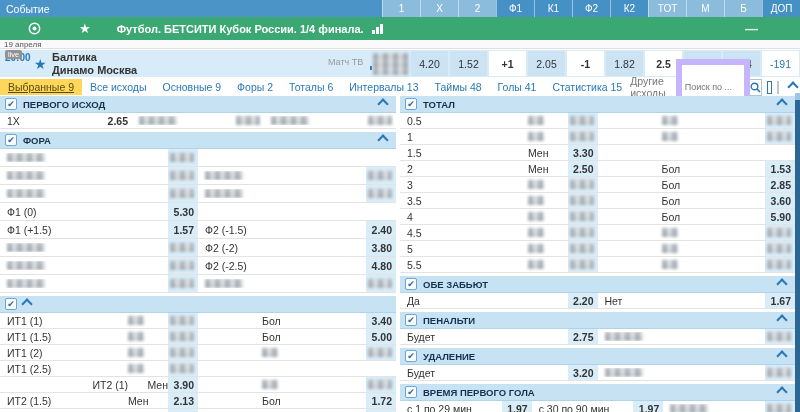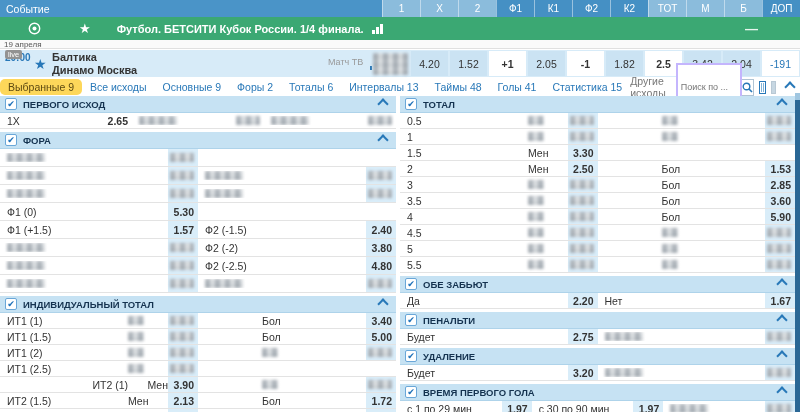--- a/index.html
+++ b/index.html
@@ -46,23 +46,23 @@
            justify-content:center;font-size:10.5px;color:#333;cursor:pointer;box-sizing:border-box;}
   .oddcell.hl{background:#cbe3f3;}
   .oddcell.plain{background:#fff;font-weight:bold;}
   .oddcell.link{background:#fff;color:#2878b8;}
   .oddcell.blurred{background:#d7ebf8;}
 
   
   .tabsrow{position:absolute;left:0;top:78px;width:800px;height:18px;background:#fff;
            display:flex;align-items:center;}
   .tab{padding:2px 8px;color:#2878b8;cursor:pointer;white-space:nowrap;}
-  .tab.active{background:#fdd75a;color:#5d4a12;border-radius:5px;}
+  .tab.active{background:#fdd75a;color:#5d4a12;border-radius:0;text-decoration:underline;}
   .other{margin-left:auto;color:#777;cursor:pointer;padding-right:10px;}
-  .search{width:56px;height:13px;border:2px solid #c4b5fd;font-size:9px;padding:16px 3px;color:#333;
+  .search{width:56px;height:13px;border:6px solid #c4b5fd;font-size:9px;padding:16px 3px;color:#333;
           font-family:"Liberation Sans",sans-serif;}
   .sbtn{width:17px;height:15px;border:1px solid #b0c4d4;border-left:none;background:#fff;display:flex;
         align-items:center;justify-content:center;cursor:pointer;}
   .viewico{width:13px;height:13px;box-sizing:border-box;margin-left:5px;cursor:pointer;}
   .viewico.two{border:1px solid #2878b8;background:#fff;display:flex;gap:1px;padding:1px;}
   .viewico.two i{flex:1;background:#7fb3d9;}
   .viewico.one{border:1px solid #b8c8d4;background:#c7d7e2;}
   .collapse-all{margin:0 6px 0 8px;cursor:pointer;width:11px;}
   .collapse-all .bar{height:2px;background:#2878b8;margin-bottom:2px;}
   .chev{display:inline-block;width:6px;height:6px;border-left:2px solid #2878b8;border-top:2px solid #2878b8;
@@ -358,21 +358,20 @@
               </div>
               <div class="val bg">
                 <div class="bl fill"></div>
               </div>
             </div>
           </div>
         </div>
         <div class="section">
           <div class="sechead">
             <div class="cbx">✔</div>
-            <div class="ttl">ИНДИВИДУАЛЬНЫЙ ТОТАЛ</div>
             <div class="chev"></div>
           </div>
           <div class="mrow" style="height: 15px;">
             <div class="half">
               <div class="lab fixed">ИТ1 (1)</div>
               <div class="sel">
                 <div class="bl w16"></div>
               </div>
               <div class="val bg">
                 <div class="bl fill"></div>

